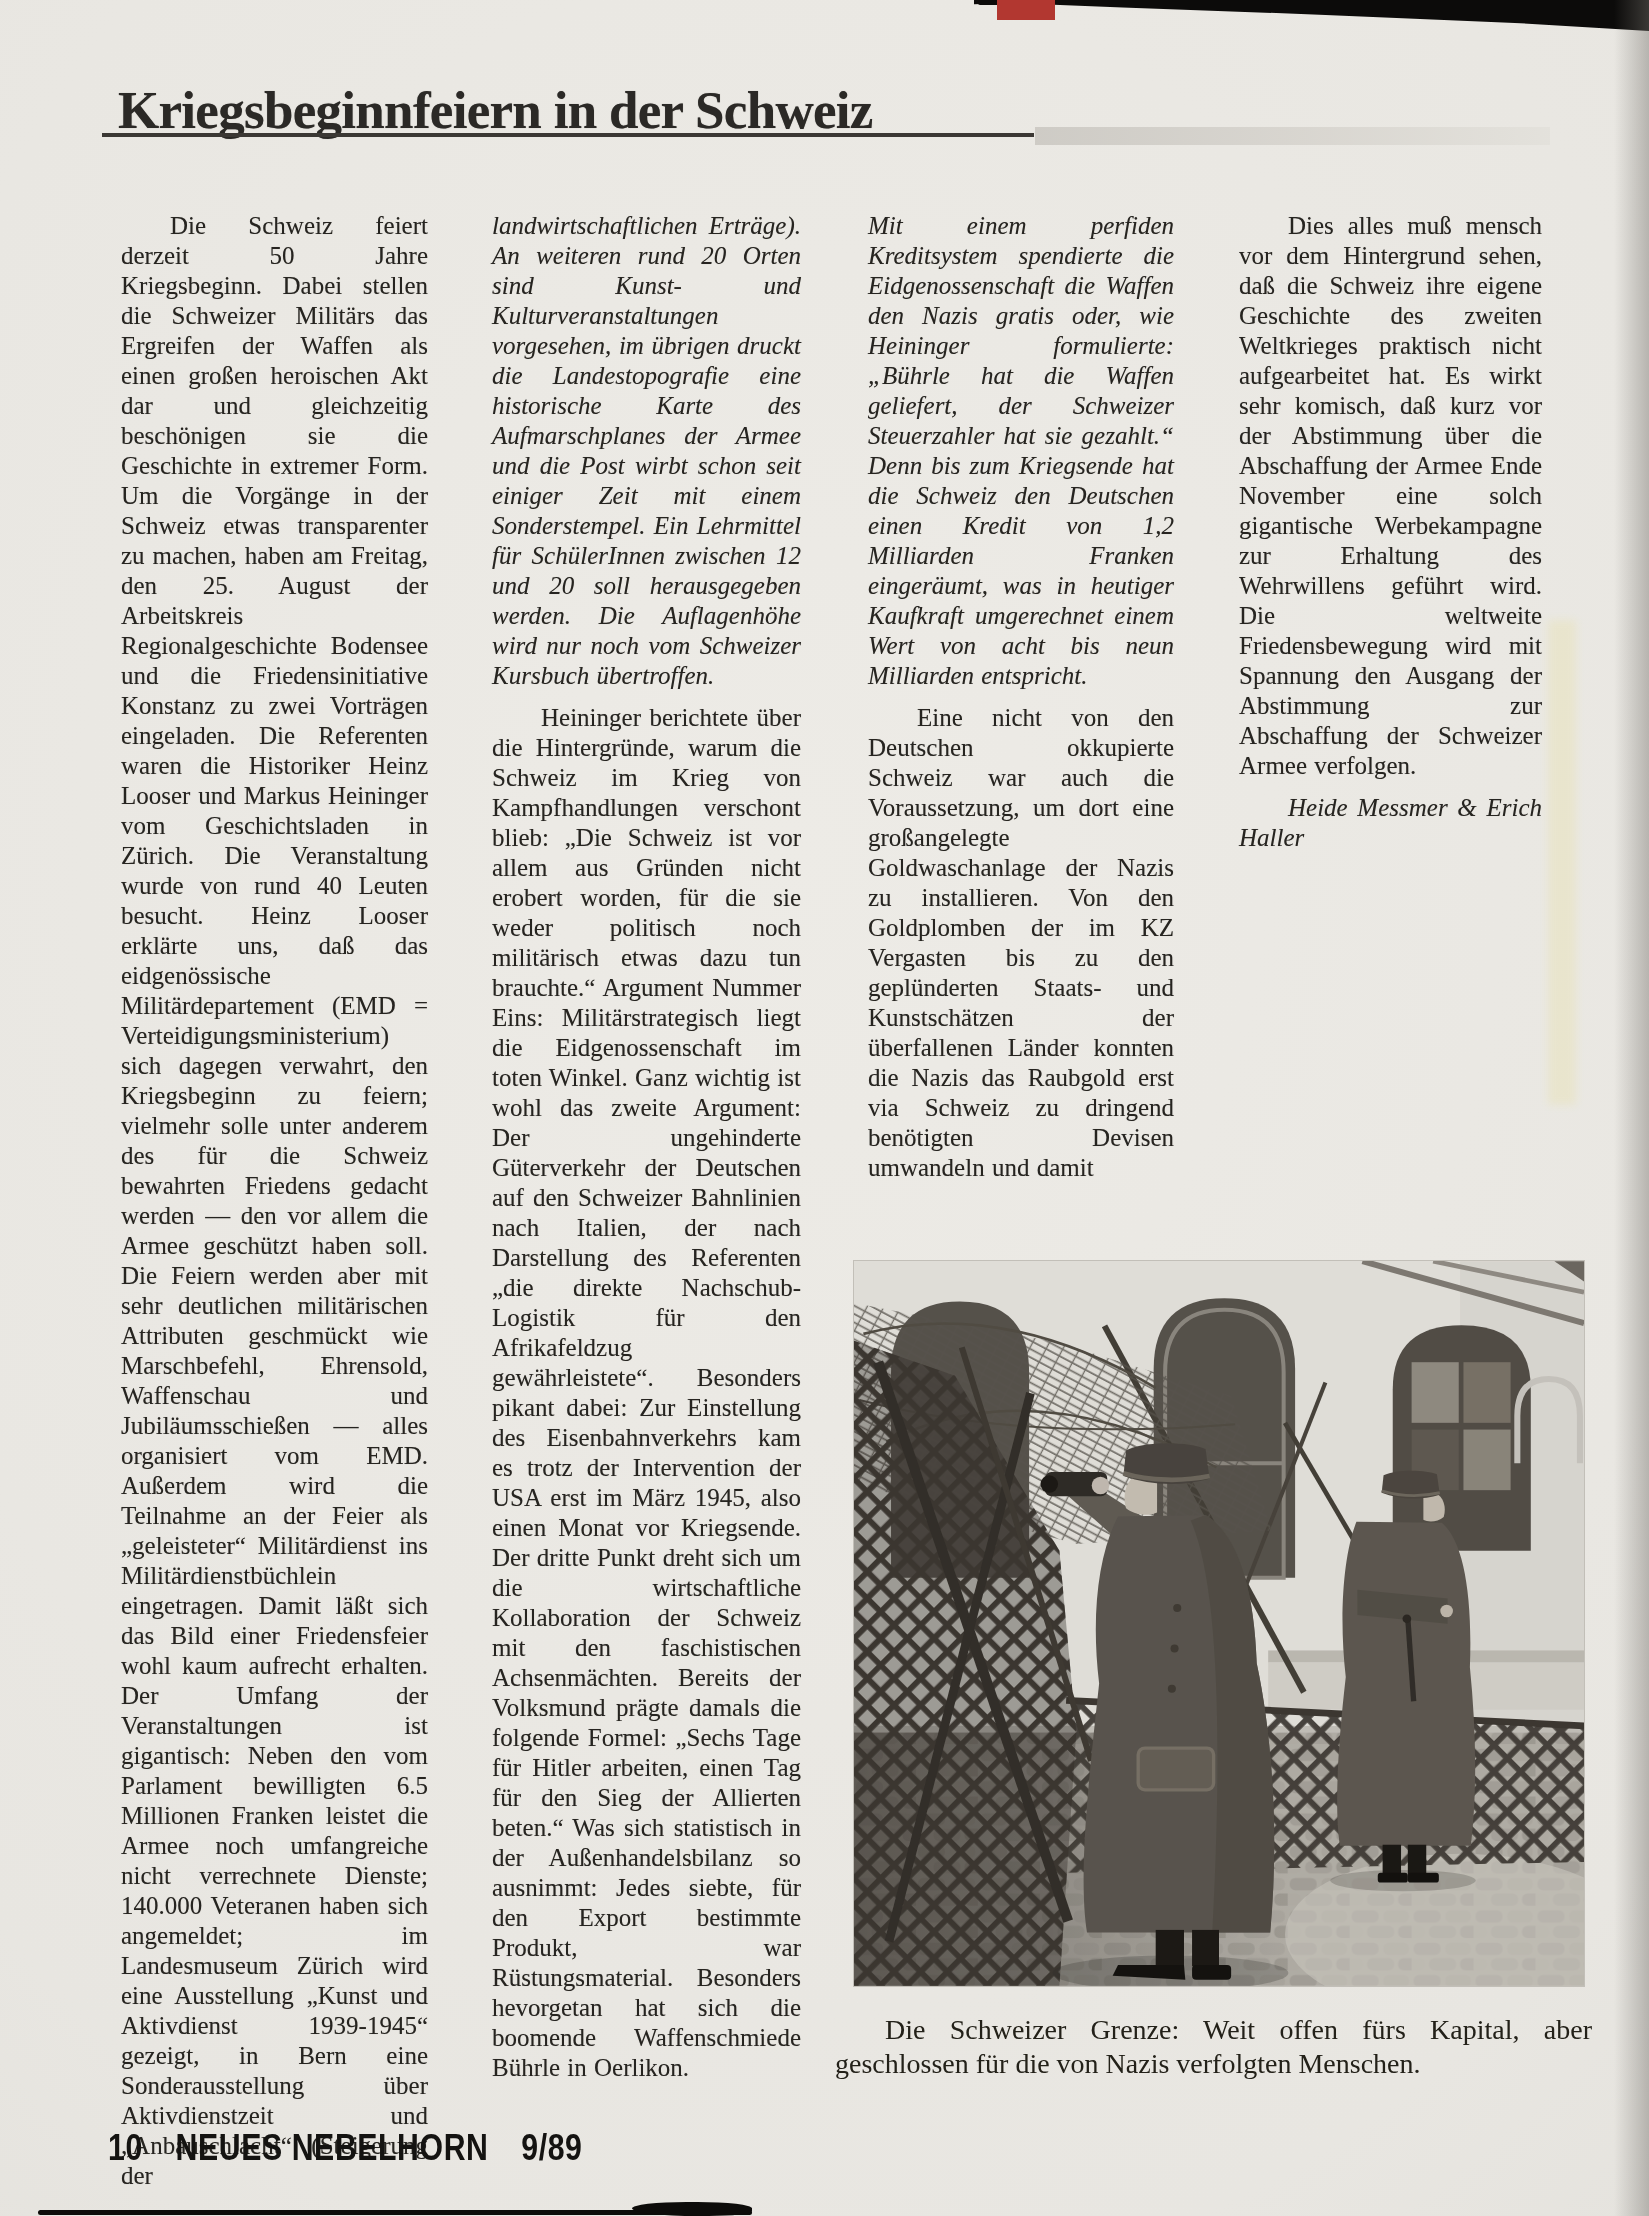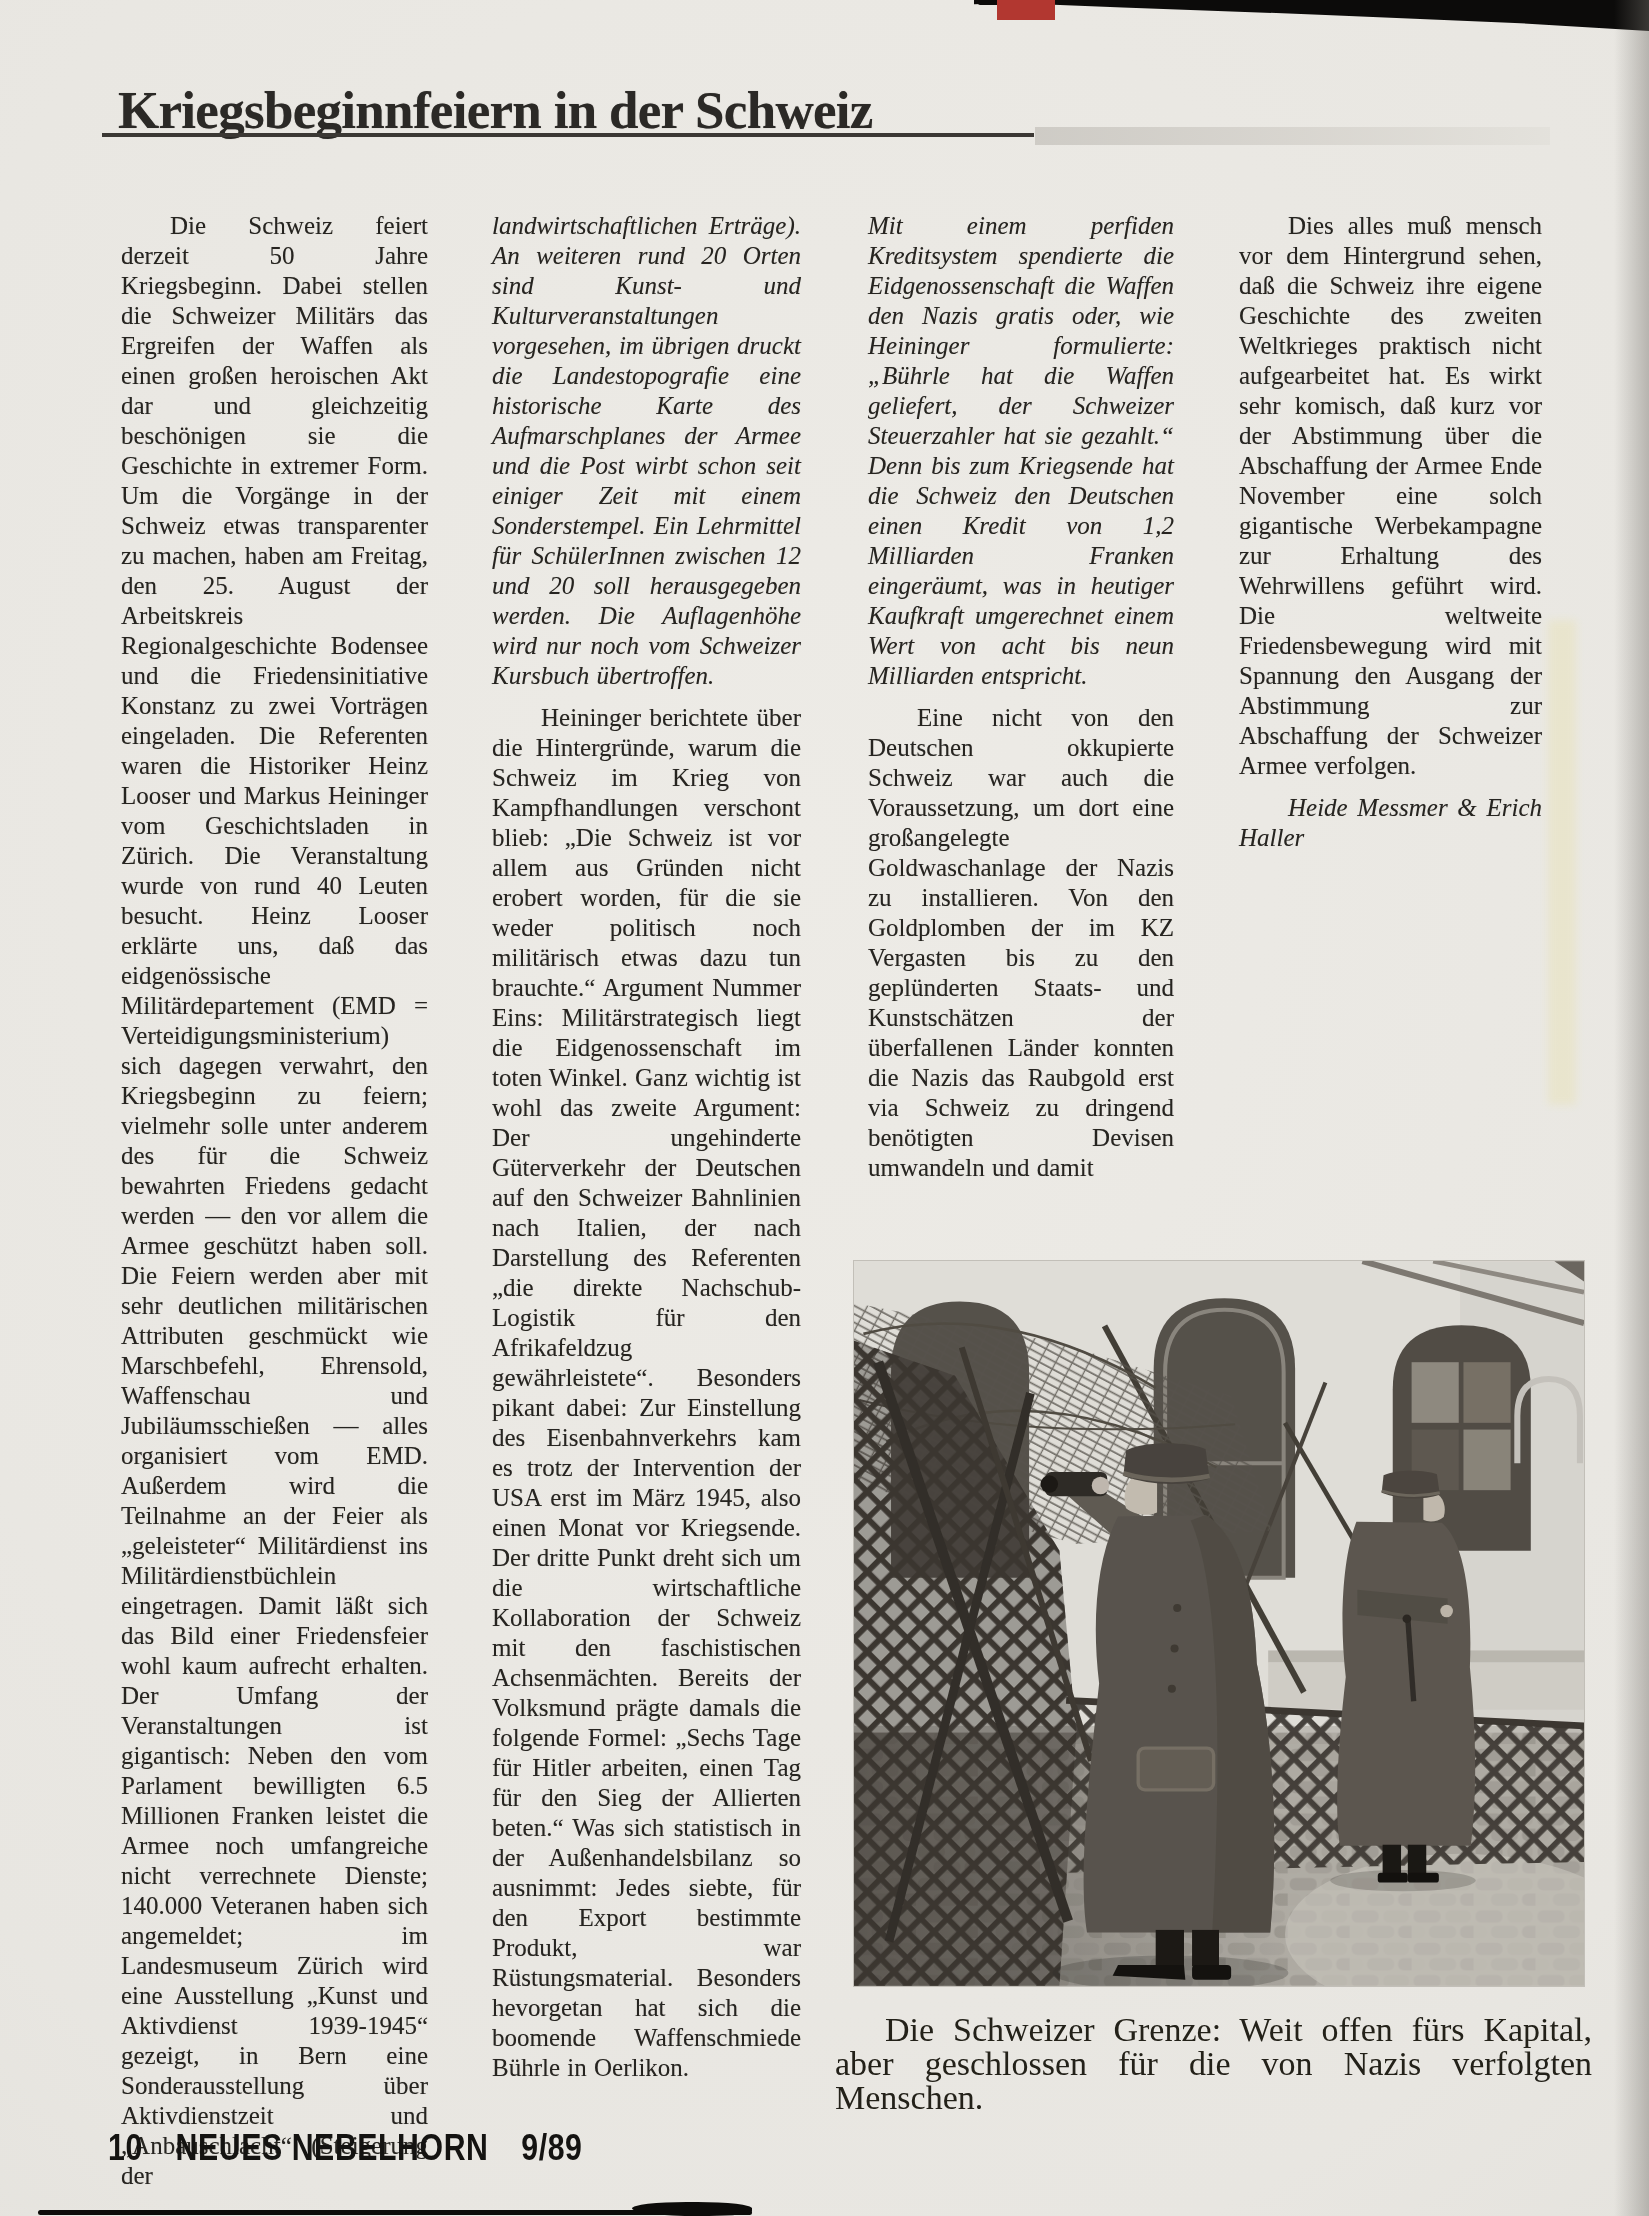--- a/index.html
+++ b/index.html
@@ -42,21 +42,21 @@
   .byline{font-style:italic;text-indent:49px;}
   .booknote{font-family:"Liberation Sans","DejaVu Sans",sans-serif;font-size:20.5px;line-height:25.6px;
     text-indent:38px;text-align:justify;text-shadow:none;color:#2a2824;}
 
   
   .photo{position:absolute;left:854px;top:1261px;width:730px;height:725px;margin:0;
     outline:0.7px solid #c2bfb8;}
   .photo svg{width:100%;height:100%;display:block;}
 
   .caption{position:absolute;left:835px;top:2013px;width:757px;margin:0;
-    font-size:34px;line-height:34px;text-indent:50px;text-align:justify;color:#232119;}
+    font-size:28px;line-height:34px;text-indent:50px;text-align:justify;color:#232119;}
 
   .footer{position:absolute;left:108px;top:2127px;display:flex;gap:39px;align-items:baseline;
     font-family:"Liberation Sans","DejaVu Sans",sans-serif;font-weight:700;font-size:36px;color:#141311;
     transform:scaleX(.84);transform-origin:left center;letter-spacing:0.7px;white-space:nowrap;}
 </style>
 </head>
 <body>
 
 <div class="sheet" lang="de">
 

